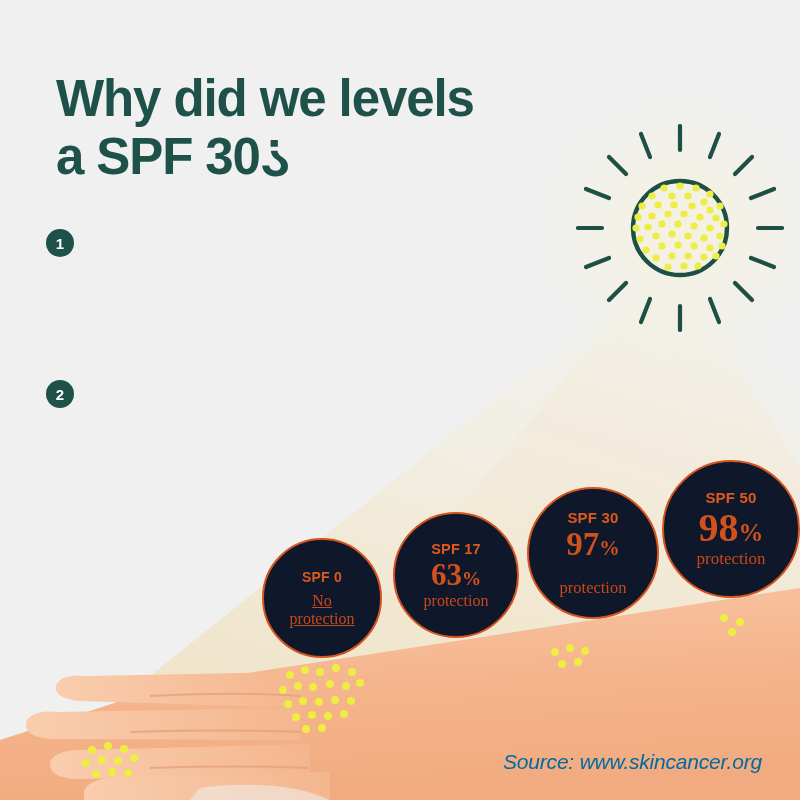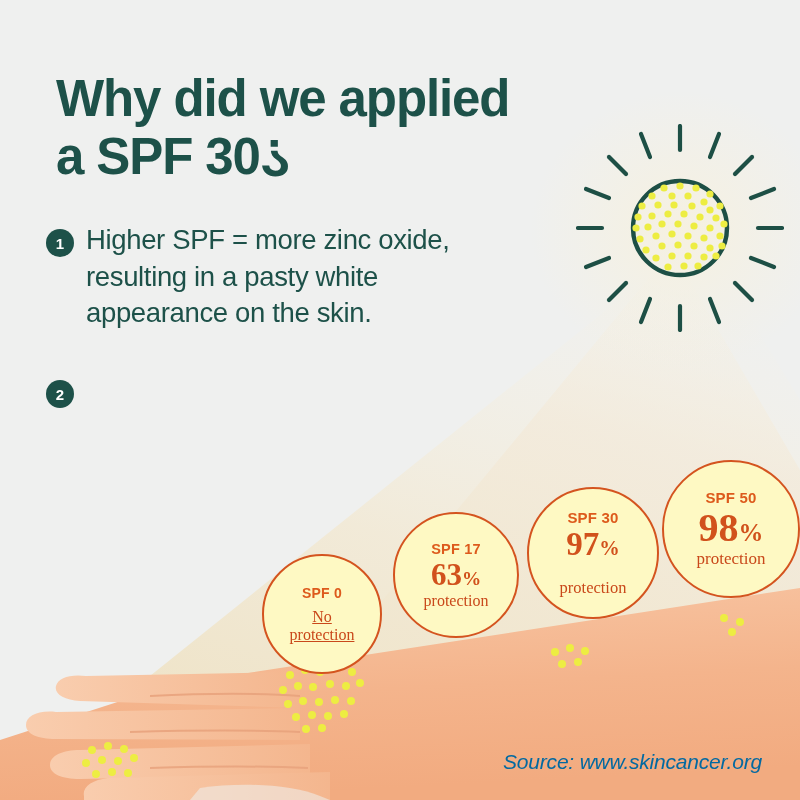--- a/index.html
+++ b/index.html
@@ -97,21 +97,21 @@
     font-weight: 400;
     line-height: 1.33;
     letter-spacing: -0.35px;
     white-space: pre-line;
   }
 
   
   .spf-circle {
     position: absolute;
     border-radius: 50%;
-    background: #fef9c3;
+    background: #0f172a;
     border: 2px solid #d4541f;
     box-sizing: border-box;
     display: flex;
     flex-direction: column;
     justify-content: center;
     text-align: center;
     color: #dd5a1c;
   }
   .spf-label {
     font-family: "Liberation Sans", sans-serif;
@@ -128,21 +128,21 @@
   .spf-value .pct { font-size: 0.62em; }
   .spf-sub {
     font-family: "Liberation Serif", serif;
     font-weight: 400;
     color: #c9481a;
     line-height: 1.1;
     white-space: pre-line;
   }
 
   #spf-0 {
-    left: 262px; top: 554px;
+    left: 262px; top: 538px;
     width: 120px; height: 120px;
   }
   #spf-0 .spf-label { font-size: 14px; margin-bottom: 7px; }
   #spf-0 .spf-sub   { font-size: 16px; text-decoration: underline; }
 
   #spf-15 {
     left: 393px; top: 512px;
     width: 126px; height: 126px;
   }
   #spf-15 .spf-label { font-size: 14.5px; margin-bottom: 2px; }
@@ -349,28 +349,25 @@
       <circle cx="585" cy="91" r="4"></circle>
         <circle cx="562" cy="104" r="4"></circle>
       <circle cx="578" cy="102" r="4"></circle>
 
       <circle cx="724" cy="58" r="4"></circle>
         <circle cx="740" cy="62" r="4"></circle>
       <circle cx="732" cy="72" r="4"></circle>
     </g>
   </svg>
 
-  <h1 id="headline"><span>Why did we applied</span>
+  <h1 id="headline"><span>Why did we levels</span>
 <span><span>a SPF 30</span><span class="qmark">?</span></span></h1>
 
   <div class="bullet-row" id="bullet-1">
     <div class="bullet-badge">1</div>
-    <div class="bullet-text">Higher SPF = more zinc oxide,
-resulting in a pasty white
-appearance on the skin.</div>
   </div>
 
   <div class="bullet-row" id="bullet-2">
     <div class="bullet-badge">2</div>
   </div>
 
   <div class="spf-circle" id="spf-0">
     <div class="spf-label">SPF 0</div>
     <div class="spf-sub">No
 protection</div>

